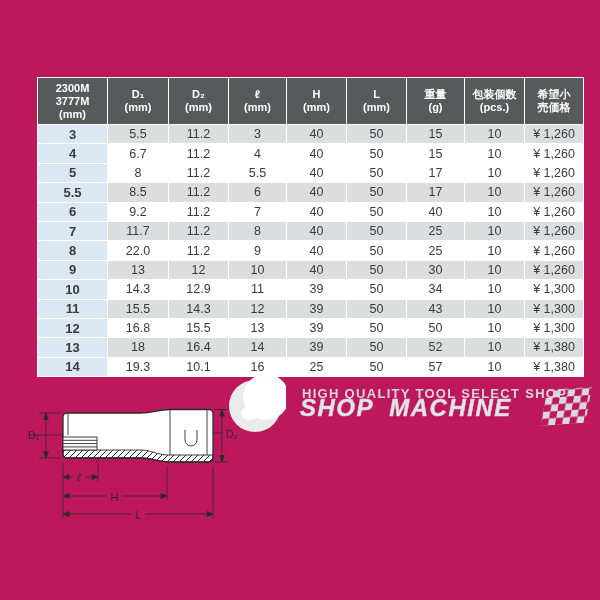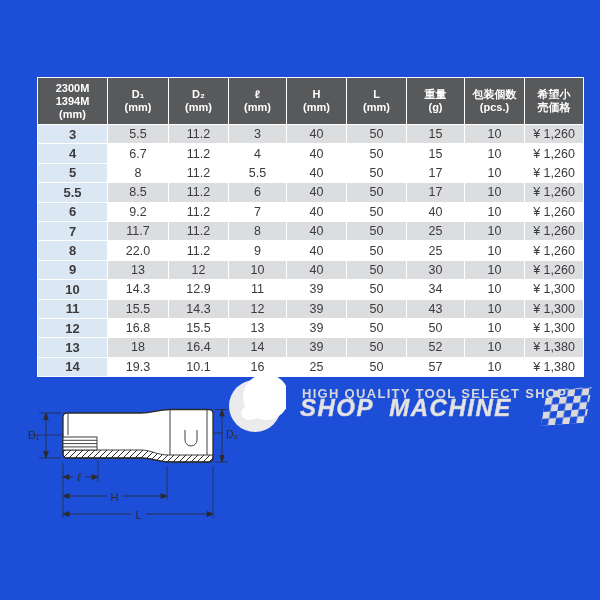--- a/index.html
+++ b/index.html
@@ -1,18 +1,18 @@
 <!DOCTYPE html>
 <html style="--header_bg: #58595b; --label_col_bg: #dbe8f4; --stripe_bg: #dcddde; --text_color: #3b3b3d; --watermark_gray: #d7d7da;"><head>
 <meta charset="utf-8">
 <style>
   * { margin:0; padding:0; box-sizing:border-box; }
   html,body { background:#fff; }
   .page {
-    position:relative; width:600px; height:600px; background:#1d4ed8;
+    position:relative; width:600px; height:600px; background:#be185d;
     font-family:"Liberation Sans","DejaVu Sans",sans-serif; overflow:hidden;
   }
 
   
   .spec-table-wrap { position:absolute; left:37px; top:77px; width:546px; z-index:2; }
   table.spec { border-collapse:collapse; table-layout:fixed; width:546px; }
   table.spec th, table.spec td {
     border:1px solid #fff; padding:0; text-align:center; vertical-align:middle;
     color:var(--text_color,#3b3b3d); overflow:hidden; white-space:nowrap;
   }
@@ -66,21 +66,21 @@
           <col style="width:60px">
           <col style="width:60px">
         <col style="width:58px">
           <col style="width:60px">
           <col style="width:59px">
       </colgroup>
       <thead>
         <tr>
             <th>
               <div>2300M</div>
-              <div>1394M</div>
+              <div>3777M</div>
               <div>(mm)</div>
             </th>
             <th>
               <div>D₁</div>
               <div>(mm)</div>
             </th>
             <th>
               <div>D₂</div>
               <div>(mm)</div>
             </th>

